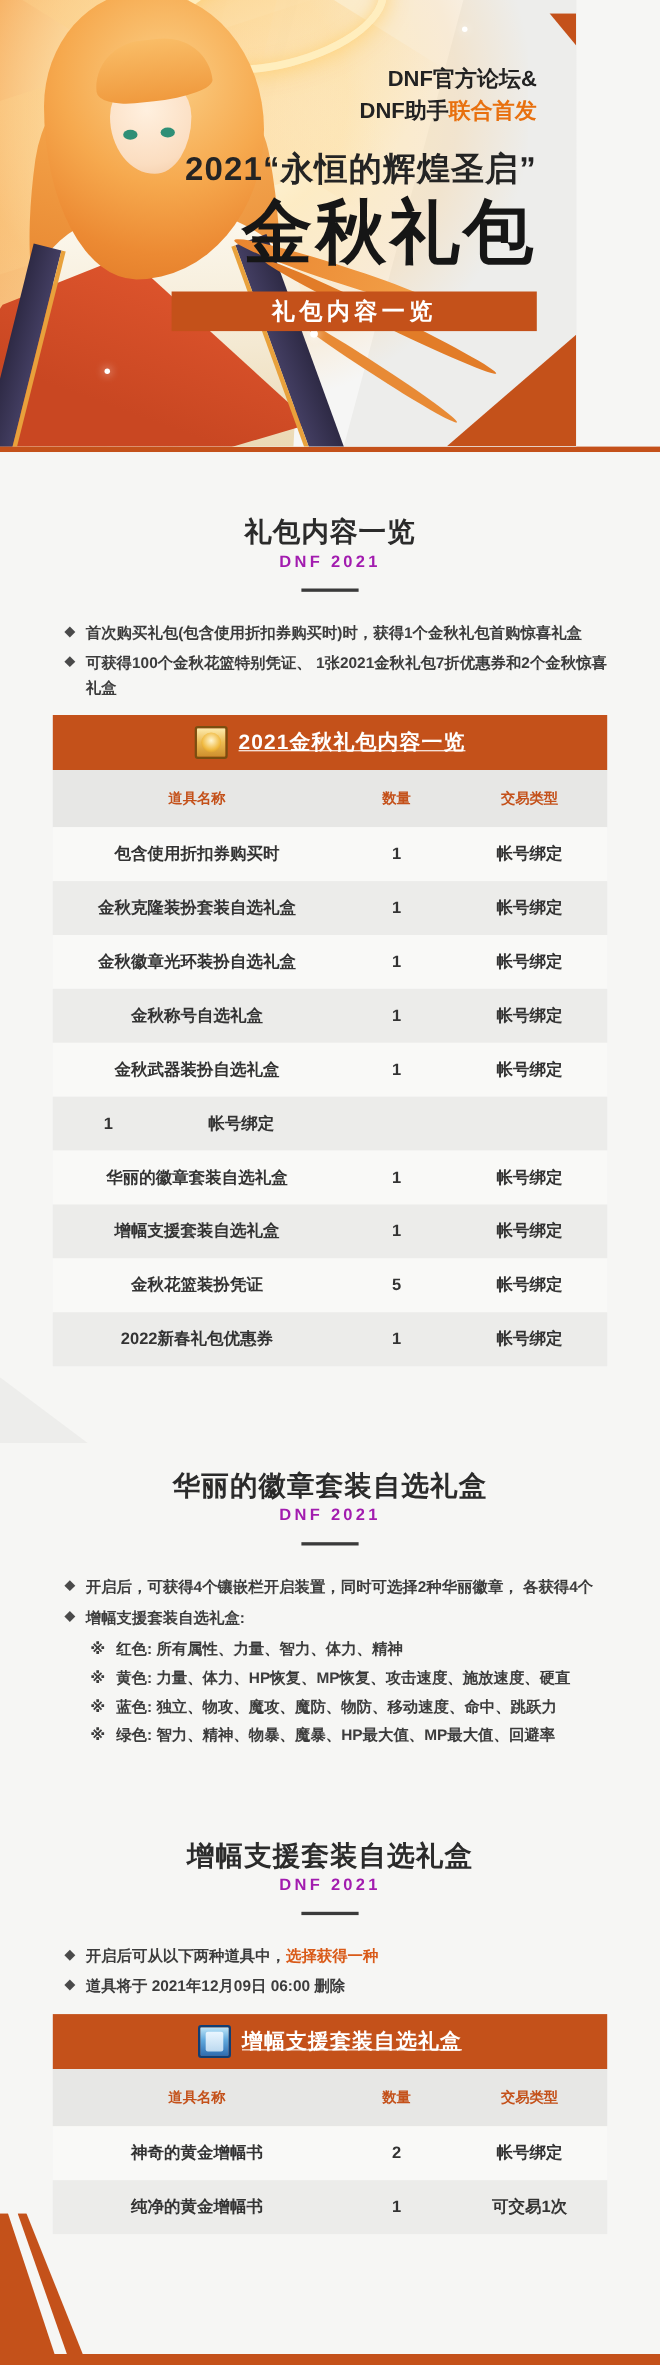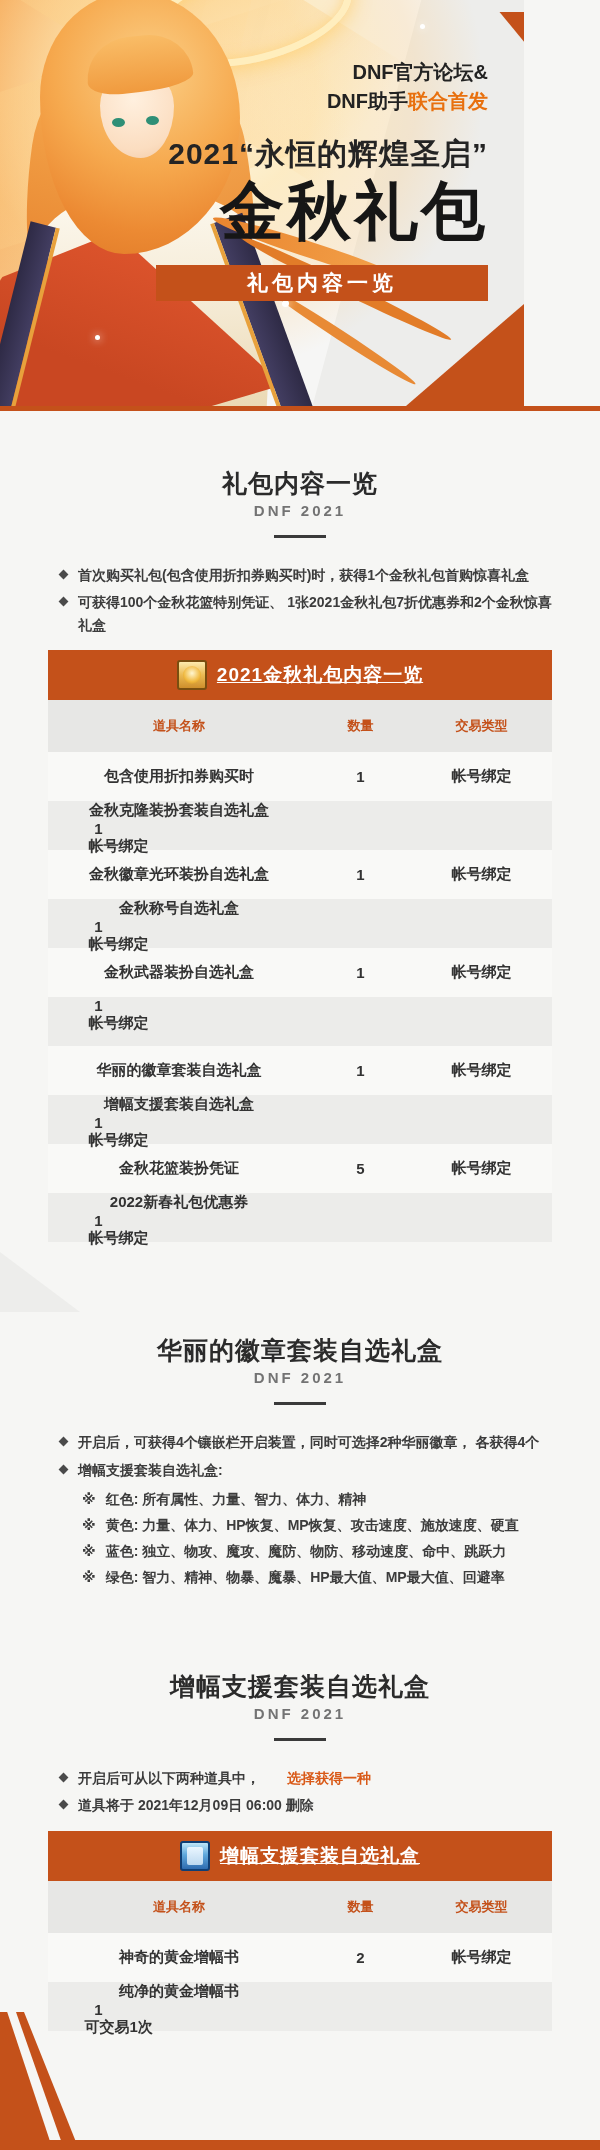--- a/index.html
+++ b/index.html
@@ -61,49 +61,49 @@
   .hero-title{margin-top:4px;font-size:64px;font-weight:900;color:#161616;letter-spacing:3px;line-height:1;}
   .hero-btn{margin-top:22px;display:inline-flex;width:332px;height:36px;background:#C4511A;color:#fff;
     font-size:21px;font-weight:800;align-items:center;justify-content:center;letter-spacing:4px;border:none;cursor:pointer;
     font-family:inherit;}
   .hero-rule{height:5px;background:#C4511A;}
 
   
   .content{position:relative;background:#F6F6F4;}
   .sec-head{text-align:center;}
   .sec-head h2{margin:0;font-size:25px;font-weight:900;color:#2B2B2B;letter-spacing:1px;}
-  .watermark{margin-top:2px;font-size:15px;font-weight:700;color:#737373;letter-spacing:3px;}
+  .watermark{margin-top:2px;font-size:15px;font-weight:700;color:#a21caf;letter-spacing:3px;}
   .sec-divider{width:52px;height:3px;background:#3A3A3A;margin:16px auto 0;}
   .pt-56{padding-top:56px;} .mt-92{margin-top:92px;} .mt-80{margin-top:80px;}
 
   .bullets{margin:26px 46px 0 60px;}
   .bullet{display:flex;gap:11px;margin-bottom:5px;font-size:14px;font-weight:600;color:#3C3C3C;line-height:1.6;}
   .bullet .btext{flex:1;}
   .diamond{width:7px;height:7px;background:#4A4A4A;transform:rotate(45deg);margin-top:7px;flex:0 0 auto;}
   .sublist{margin:2px 46px 0 82px;}
   .subitem{display:flex;gap:10px;font-size:14px;font-weight:600;color:#3C3C3C;line-height:26px;}
   .subitem .marker{color:#3C3C3C;}
-  .hl-orange{color:#D95A18;margin-left:27px;}
+  .hl-orange{color:#D95A18;}
 
   .gtable{width:504px;margin:14px auto 0;}
   .tbanner{height:50px;background:#C4511A;display:flex;align-items:center;justify-content:center;gap:10px;
     color:#fff;font-size:19px;font-weight:800;letter-spacing:1px;text-decoration:underline;}
   .ticon{width:26px;height:26px;border-radius:3px;position:relative;flex:0 0 auto;}
   .icon-gold{border:2px solid #7A4E10;background:linear-gradient(180deg,#FDEBAE,#EBBA52 50%,#CE8F2C);}
   .icon-gold::before{content:"";position:absolute;inset:4px;border-radius:50%;
     background:radial-gradient(circle at 50% 40%,#FFF6D0,#F0B93F 60%,#C07F1E);}
   .icon-blue{border:2px solid #0F3E74;background:linear-gradient(180deg,#BFE6F8,#5FA8DC 45%,#2E6CB0);}
   .icon-blue::before{content:"";position:absolute;inset:4px 5px;border-radius:2px;
     background:linear-gradient(180deg,#EAF6FF,#BCD9F0);}
   .thead{height:52px;background:#E7E7E5;display:flex;}
   .tcell{display:flex;align-items:center;justify-content:center;text-align:center;}
   .c0{width:52%;} .c1{width:20%;} .c2{width:28%;}
   .thead .tcell{color:#C4511A;font-size:13px;font-weight:800;}
   .trow{height:49px;display:flex;}
-  .trow.odd{background:#F9F9F7;} .trow.even{background:#ECECEA;flex-direction:column;}
+  .trow.odd{background:#F9F9F7;} .trow.even{background:#ECECEA;}
   .trow .tcell{color:#333;font-size:15px;font-weight:700;}
 
   
   .mid-deco{position:absolute;left:0;top:1252px;width:80px;height:60px;background:#EDEDEB;
     clip-path:polygon(0 0,100% 100%,0 100%);}
   .bottom-deco{position:absolute;left:0;bottom:10px;width:80px;height:128px;}
   .bt-a{position:absolute;inset:0;background:#C4511A;clip-path:polygon(0 0,9% 0,62% 100%,0 100%);}
   .bt-b{position:absolute;inset:0;background:#C4511A;clip-path:polygon(20% 0,30% 0,94% 100%,76% 100%);}
   .bottom-bar{position:absolute;left:0;bottom:0;width:600px;height:10px;background:#C4511A;}
 </style>

